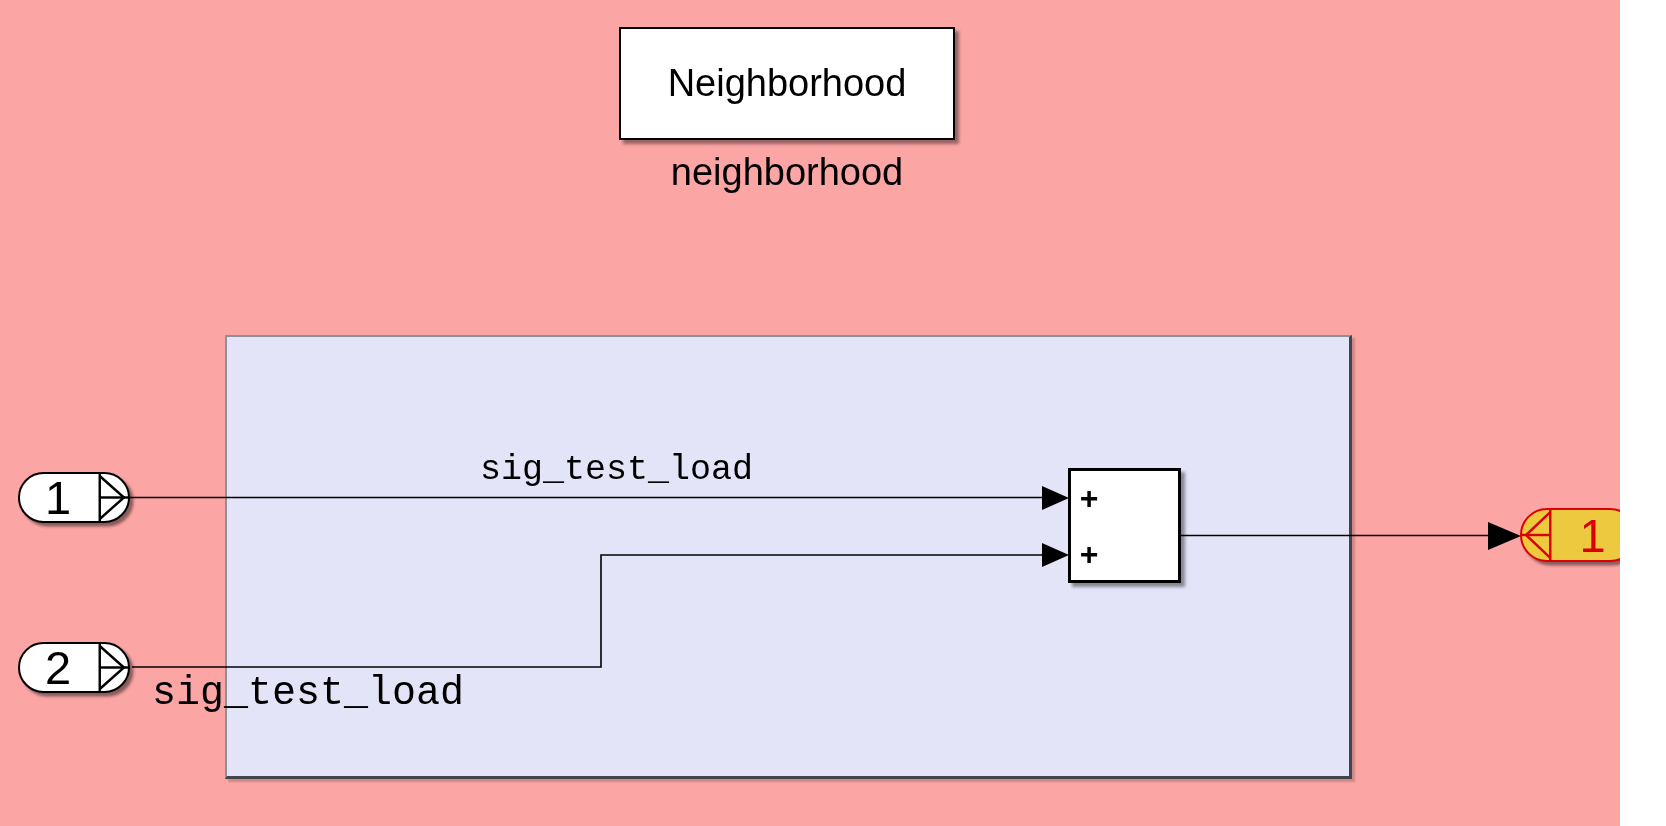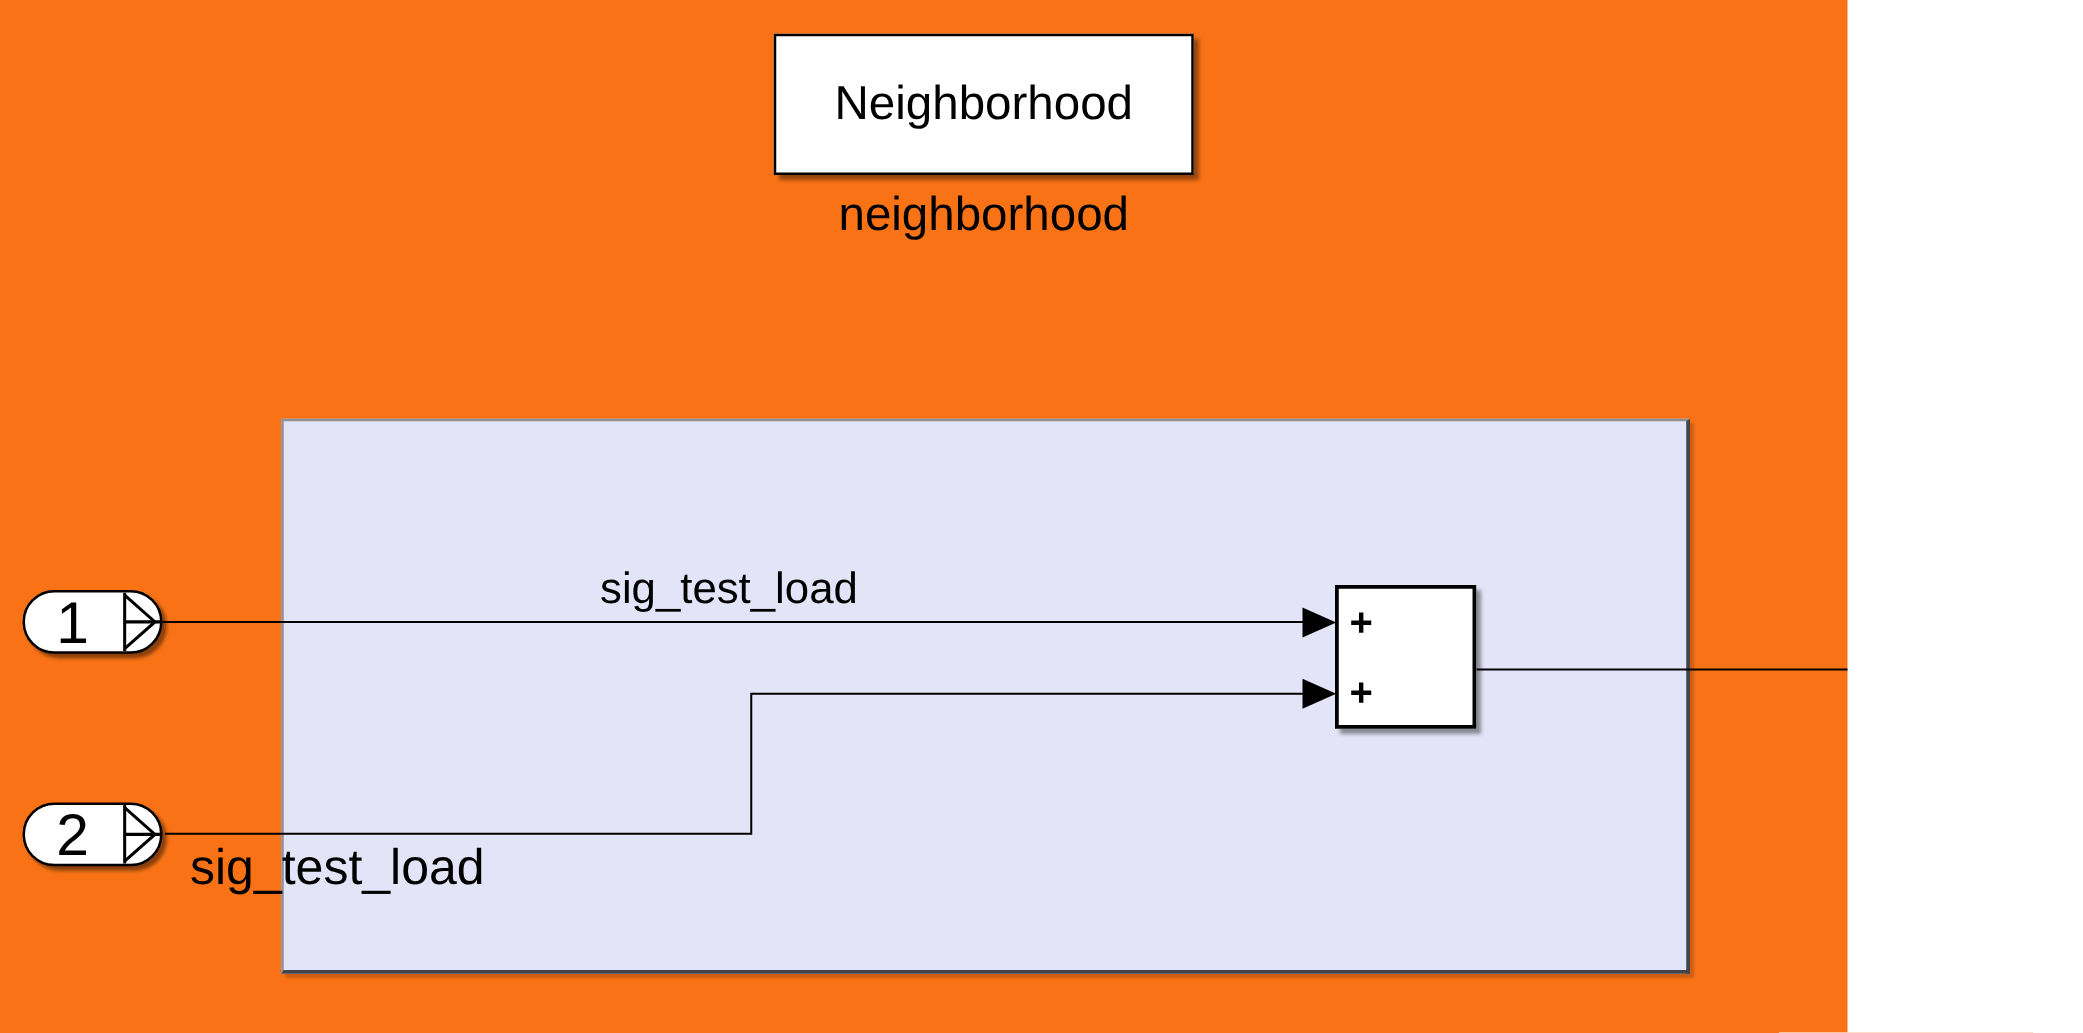--- a/index.html
+++ b/index.html
@@ -1,20 +1,20 @@
 <!DOCTYPE html>
 <html><head>
 <meta charset="utf-8">
 <style>
   html, body { margin: 0; padding: 0; background: #ffffff; }
   .canvas {
     position: relative;
-    width: 1478px;
+    width: 1620px;
     height: 826px;
-    background: #f97316;
+    background: #fca5a5;
     overflow: hidden;
     font-family: "Liberation Sans", "DejaVu Sans", sans-serif;
     color: #000000;
   }
 
   
   .block {
     position: absolute;
     box-sizing: border-box;
     background: #ffffff;
@@ -112,20 +112,21 @@
     font-weight: bold;
   }
   .sum-sign-1 { top: 12px; }
   .sum-sign-2 { top: 68px; }
 
   
   .signal-label {
     position: absolute;
     line-height: 1;
     white-space: nowrap;
+    font-family: Liberation Mono, monospace;
   }
   .signal-label-1 { left: 480px; top: 453px; font-size: 35px; }
   .signal-label-2 { left: 152px; top: 674px; font-size: 40px; }
 </style>
 </head>
 <body>
 
 <div class="canvas">
 
   <div class="block neighborhood-block">

